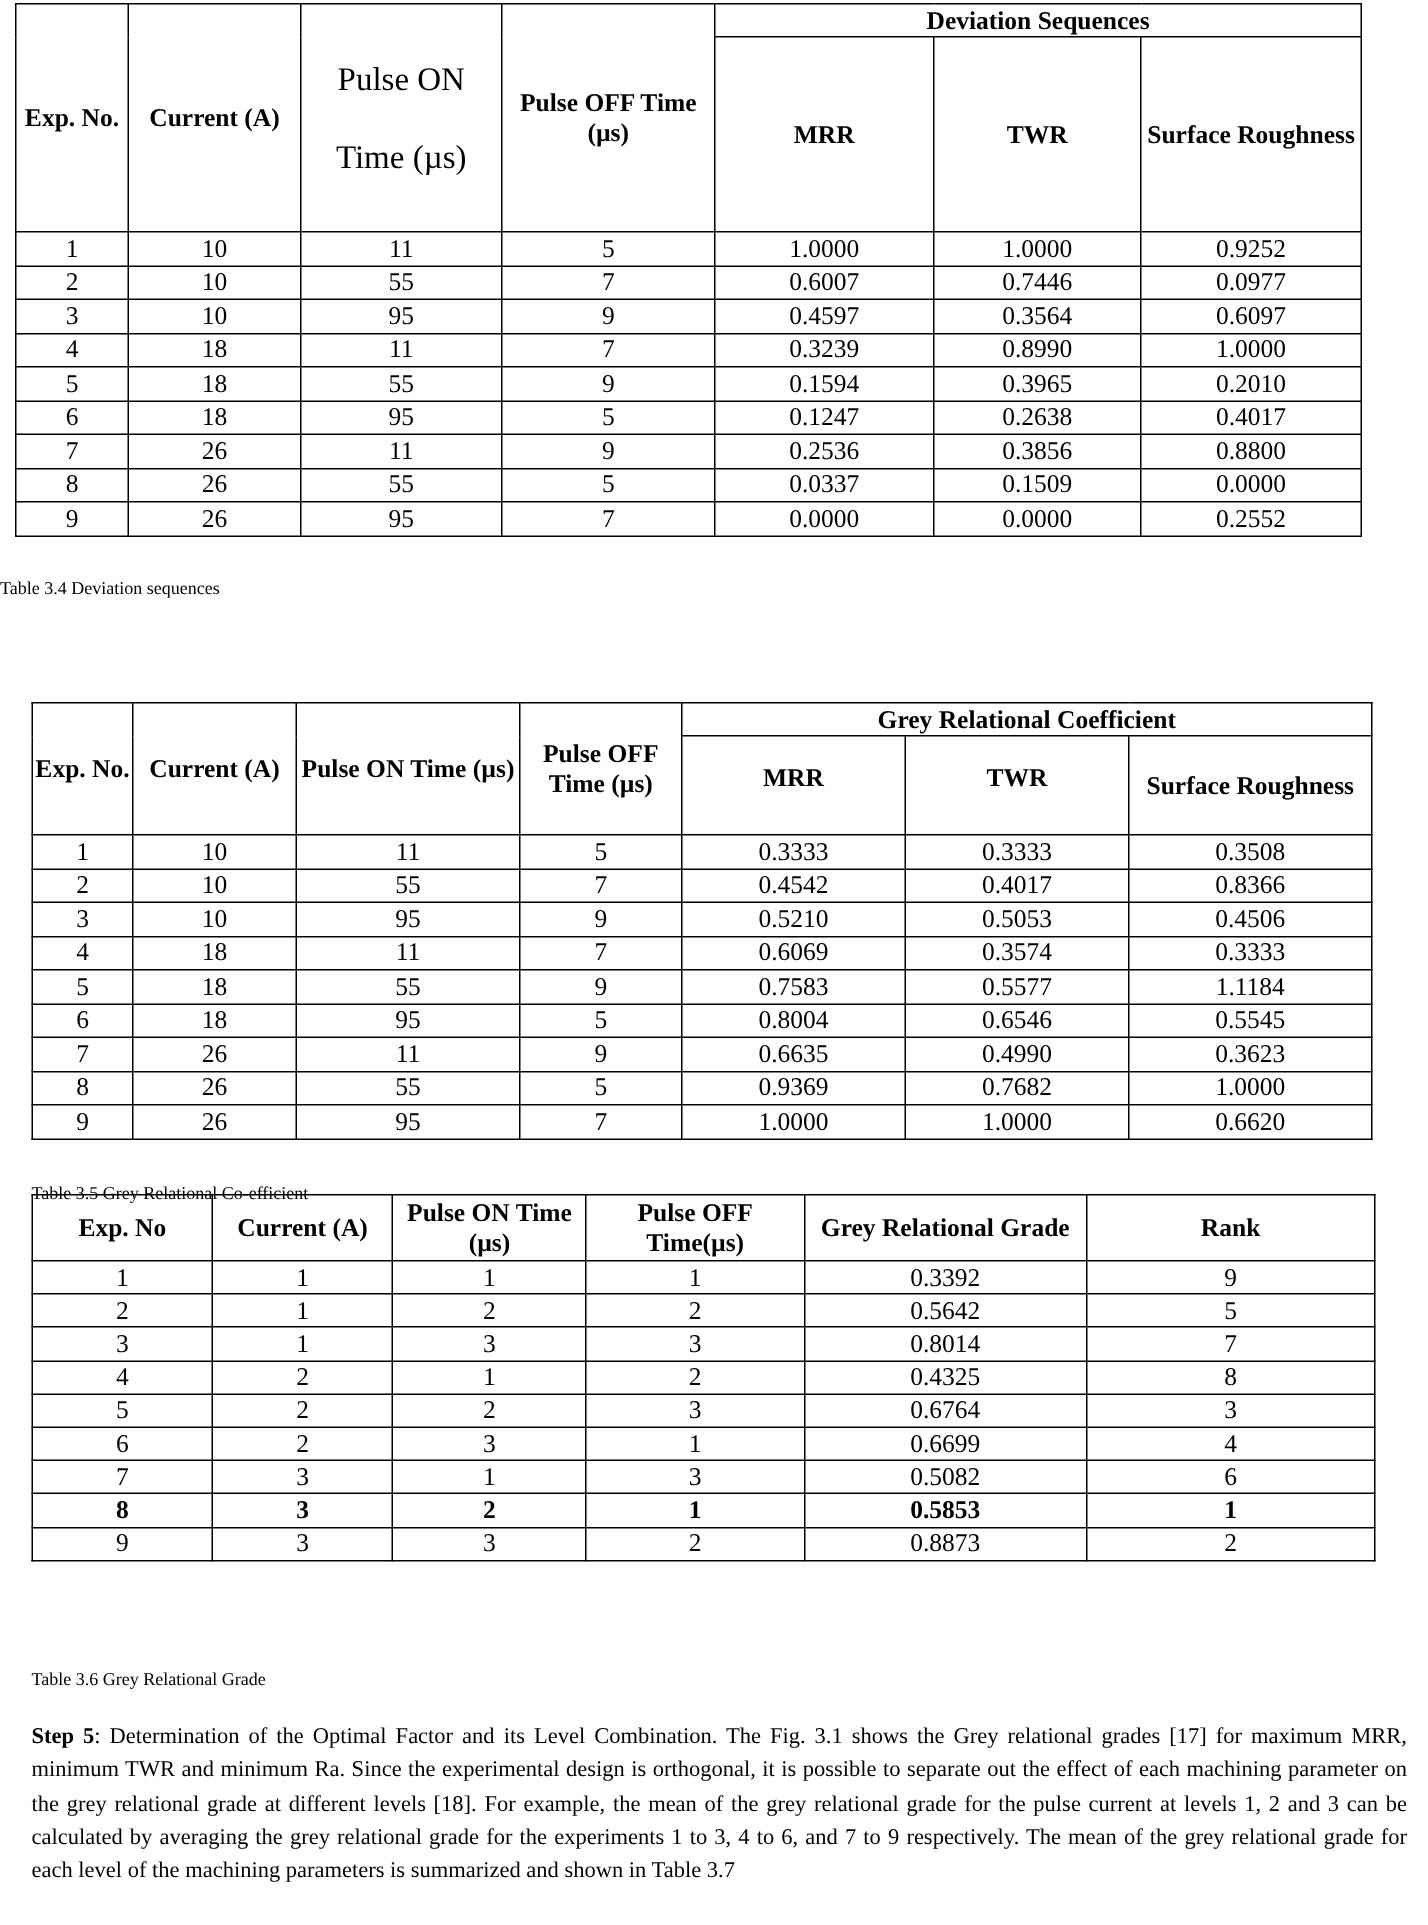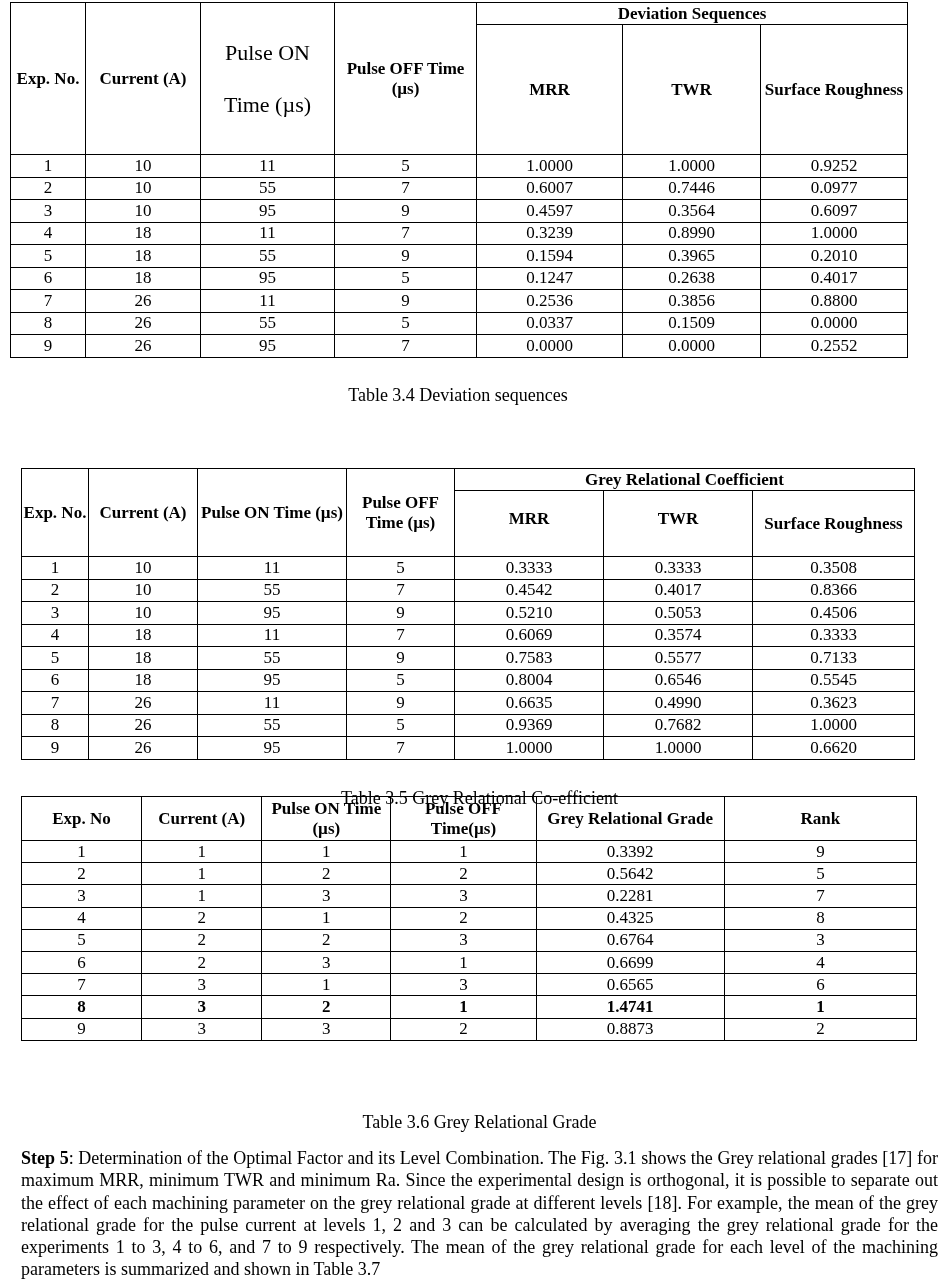--- a/index.html
+++ b/index.html
@@ -6,21 +6,21 @@
   body {
     width: 952px; height: 1283px; position: relative; overflow: hidden;
     font-family: "Liberation Serif", "DejaVu Serif", serif; color: #000;
   }
   table { border-collapse: collapse; position: absolute; table-layout: fixed; }
   td, th {
     border: 1.5px solid #000; text-align: center; vertical-align: middle;
     padding: 0; font-size: 17px; line-height: 20px;
   }
   th { font-weight: bold; font-size: 17px; }
-  .caption { position: absolute; font-size: 18px; text-align: center; }
+  .caption { position: absolute; font-size: 12px; }
 
   
   #t34 { left: 10px; top: 2px; width: 897px; }
   #t34 .h-group { height: 22px; }
   #t34 .h-sub { height: 130px; }
   #t34 tbody td { height: 21.5px; line-height: 20px; }
   #t34 .big { font-weight: normal; font-size: 22px; line-height: 52px; }
   #t34 tbody tr:last-child td { border-bottom: 1.5px solid #000; }
 
   
@@ -30,21 +30,21 @@
   #t35 tbody td { height: 21.5px; }
 
   
   #t36 { left: 21px; top: 796px; width: 896px; }
   #t36 thead th { height: 43px; }
   #t36 tbody td { height: 21.2px; }
   #t36 tr.highlight td { font-weight: bold; }
 
   .para {
     position: absolute; left: 21px; top: 1147px; width: 917px;
-    font-size: 18px; line-height: 22.3px; text-align: justify;
+    font-size: 15px; line-height: 22.3px; text-align: justify;
   }
   .para b { font-weight: bold; }
 </style>
 </head>
 <body>
 
 <table id="t34">
   <colgroup>
     <col style="width:75px">
       <col style="width:115px">
@@ -218,21 +218,21 @@
         <td>0.3574</td>
         <td>0.3333</td>
       </tr>
       <tr>
         <td>5</td>
         <td>18</td>
         <td>55</td>
         <td>9</td>
         <td>0.7583</td>
         <td>0.5577</td>
-        <td>0.7133</td>
+        <td>1.1184</td>
       </tr>
       <tr>
         <td>6</td>
         <td>18</td>
         <td>95</td>
         <td>5</td>
         <td>0.8004</td>
         <td>0.6546</td>
         <td>0.5545</td>
       </tr>
@@ -301,21 +301,21 @@
         <td>2</td>
         <td>2</td>
         <td>0.5642</td>
         <td>5</td>
       </tr>
       <tr>
         <td>3</td>
         <td>1</td>
         <td>3</td>
         <td>3</td>
-        <td>0.2281</td>
+        <td>0.8014</td>
         <td>7</td>
       </tr>
       <tr>
         <td>4</td>
         <td>2</td>
         <td>1</td>
         <td>2</td>
         <td>0.4325</td>
         <td>8</td>
       </tr>
@@ -333,29 +333,29 @@
         <td>3</td>
         <td>1</td>
         <td>0.6699</td>
         <td>4</td>
       </tr>
       <tr>
         <td>7</td>
         <td>3</td>
         <td>1</td>
         <td>3</td>
-        <td>0.6565</td>
+        <td>0.5082</td>
         <td>6</td>
       </tr>
       <tr class="highlight">
         <td>8</td>
         <td>3</td>
         <td>2</td>
         <td>1</td>
-        <td>1.4741</td>
+        <td>0.5853</td>
         <td>1</td>
       </tr>
       <tr>
         <td>9</td>
         <td>3</td>
         <td>3</td>
         <td>2</td>
         <td>0.8873</td>
         <td>2</td>
       </tr>

